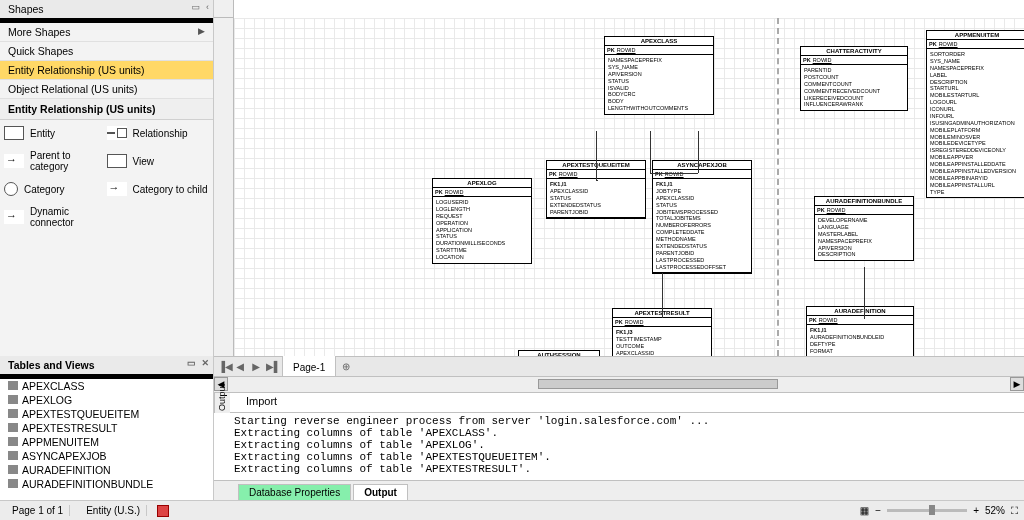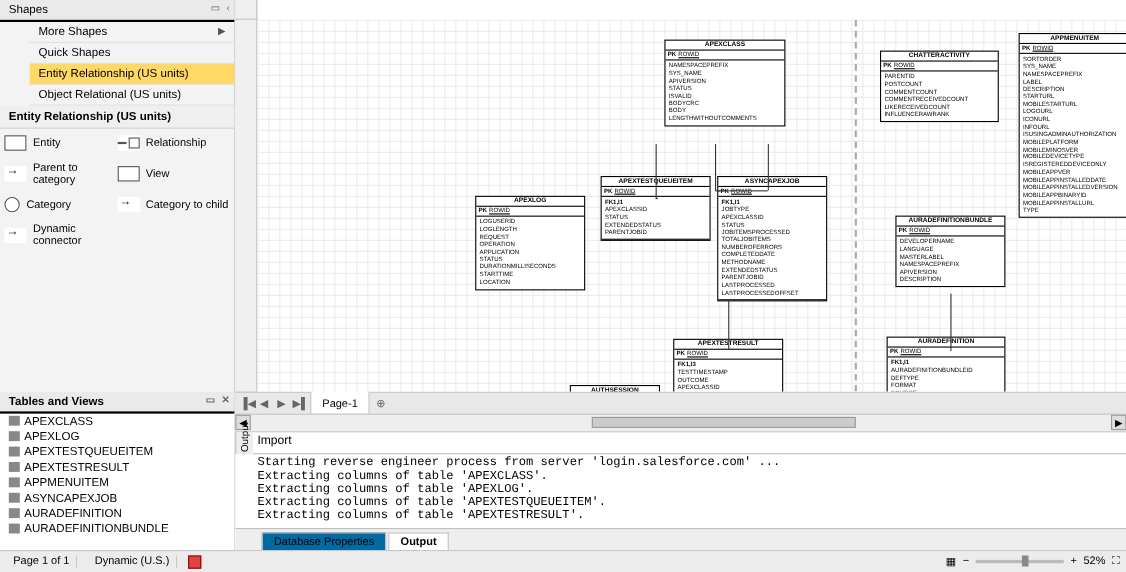--- a/index.html
+++ b/index.html
@@ -1,23 +1,23 @@
 <!DOCTYPE html>
 <html><head>
 <meta charset="utf-8">
 <style>
 * { box-sizing: border-box; margin: 0; padding: 0; font-family: "Segoe UI", Arial, sans-serif; }
 html, body { width: 1024px; height: 520px; overflow: hidden; background: #fff; }
 .app { display: flex; flex-direction: column; width: 1024px; height: 520px; }
 .main { display: flex; flex: 1; min-height: 0; }
 .left { width: 214px; background: #f3f3f3; display: flex; flex-direction: column; border-right: 1px solid #c8c8c8; }
-.panel-hdr { font-size: 10.5px; padding: 3px 8px; background: #eaeaea; border-bottom: 2px solid #000000; position: relative; }
+.panel-hdr { font-size: 10.5px; padding: 3px 8px; background: #eaeaea; border-bottom: 5px solid #000000; position: relative; }
 .panel-hdr.bold { font-weight: 600; }
 .hdr-icons { position: absolute; right: 4px; top: 2px; display: flex; gap: 6px; font-size: 9px; color: #666; }
-.shapes-menu { font-size: 10.5px; margin-left: 27px; }
+.shapes-menu { font-size: 10.5px; }
 .shapes-menu .row { padding: 3px 8px; border-bottom: 1px solid #e0e0e0; position: relative; cursor: pointer; }
 .shapes-menu .row .arrow { position: absolute; right: 8px; color: #555; font-size: 9px; }
 .shapes-menu .row.sel { background: #ffd866; }
 .stencil-title { font-weight: 600; font-size: 10.5px; padding: 4px 8px; background: #efefef; border-bottom: 1px solid #d0d0d0; }
 .stencil-body { padding: 6px 4px; display: grid; grid-template-columns: 1fr 1fr; row-gap: 10px; font-size: 10px; }
 .stencil-item { display: flex; align-items: center; gap: 6px; cursor: grab; }
 .sicon { width: 20px; height: 14px; border: 1px solid #555; background: #fff; position: relative; flex-shrink: 0; }
 .sicon.rel { border: none; width: 20px; height: 14px; }
 .sicon.rel::before { content: ""; position: absolute; left: 0; top: 6px; width: 8px; height: 2px; background: #555; }
 .sicon.rel::after { content: ""; position: absolute; right: 0; top: 2px; width: 8px; height: 8px; border: 1px solid #555; }
@@ -52,24 +52,24 @@
 .conn.h { height: 1px; }
 .page-tabs { height: 20px; background: #e8e8e8; border-top: 1px solid #c0c0c0; display: flex; align-items: center; font-size: 10px; padding: 0 4px; gap: 4px; }
 .page-tabs .nav { width: 12px; text-align: center; color: #666; cursor: pointer; }
 .page-tabs .tab { padding: 12px 10px; border: 1px solid #c0c0c0; border-bottom: none; background: #fff; }
 .scroll-h { height: 16px; background: #eee; border-top: 1px solid #c0c0c0; position: relative; }
 .scroll-h .thumb { position: absolute; left: 40%; width: 240px; top: 2px; height: 10px; background: #ccc; border: 1px solid #999; }
 .scroll-h .btn { position: absolute; width: 14px; height: 14px; top: 0; background: #ddd; border: 1px solid #999; font-size: 9px; text-align: center; line-height: 12px; }
 .output-wrap { border-top: 1px solid #c0c0c0; display: flex; flex-direction: column; height: 108px; background: #fff; }
 .output-hdr { display: flex; height: 20px; }
 .out-vtab { writing-mode: vertical-rl; transform: rotate(180deg); font-size: 9px; background: #eee; border-right: 1px solid #c0c0c0; padding: 2px; width: 16px; text-align: center; }
-.out-title { flex: 1; font-size: 11px; padding: 2px 4px; border-bottom: 1px solid #c0c0c0; }
+.out-title { flex: 1; font-size: 11px; padding: 2px 16px; border-bottom: 1px solid #c0c0c0; }
 .output-body { flex: 1; font-family: "Courier New", monospace; font-size: 11px; padding: 2px 20px; overflow: hidden; white-space: pre; color: #000; }
 .out-tabs { height: 20px; background: #eee; border-top: 1px solid #c0c0c0; font-size: 10px; display: flex; align-items: flex-end; padding-left: 24px; }
-.out-tabs .t { padding: 2px 10px; border: 1px solid #c0c0c0; border-bottom: none; background: #0369a1; margin-right: 2px; }
+.out-tabs .t { padding: 2px 10px; border: 1px solid #c0c0c0; border-bottom: none; background: #86efac; margin-right: 2px; }
 .out-tabs .t.act { background: #fff; font-weight: 600; }
 .status { height: 20px; background: #ececec; border-top: 1px solid #c8c8c8; display: flex; align-items: center; font-size: 10px; padding: 0 6px; gap: 10px; }
 .status .sp { padding: 0 6px; border-right: 1px solid #c8c8c8; }
 .status .right-s { margin-left: auto; display: flex; align-items: center; gap: 6px; }
 .zoom-slider { width: 80px; height: 3px; background: #bbb; position: relative; }
 .zoom-slider .zt { position: absolute; width: 6px; height: 10px; top: -4px; left: 42px; background: #888; }
 .ebody.fk { border-bottom: 1px solid #000; }
 </style>
 </head>
 <body>
@@ -370,21 +370,21 @@
 Extracting columns of table 'APEXTESTRESULT'.</div>
         <div class="out-tabs">
           <div class="t">Database Properties</div>
           <div class="t act">Output</div>
         </div>
       </div>
     </div>
   </div>
   <div class="status">
     <span class="sp">Page 1 of 1</span>
-    <span class="sp">Dynamic (U.S.)</span>
+    <span class="sp">Entity (U.S.)</span>
     <span style="width:12px;height:12px;background:#d44;border:1px solid #900;display:inline-block"></span>
     <span class="right-s">
       <span>▦</span>
       <span>−</span>
       <span class="zoom-slider">
           <span class="zt"></span>
         </span>
       <span>+</span>
       <span>52%</span>
       <span>⛶</span>

